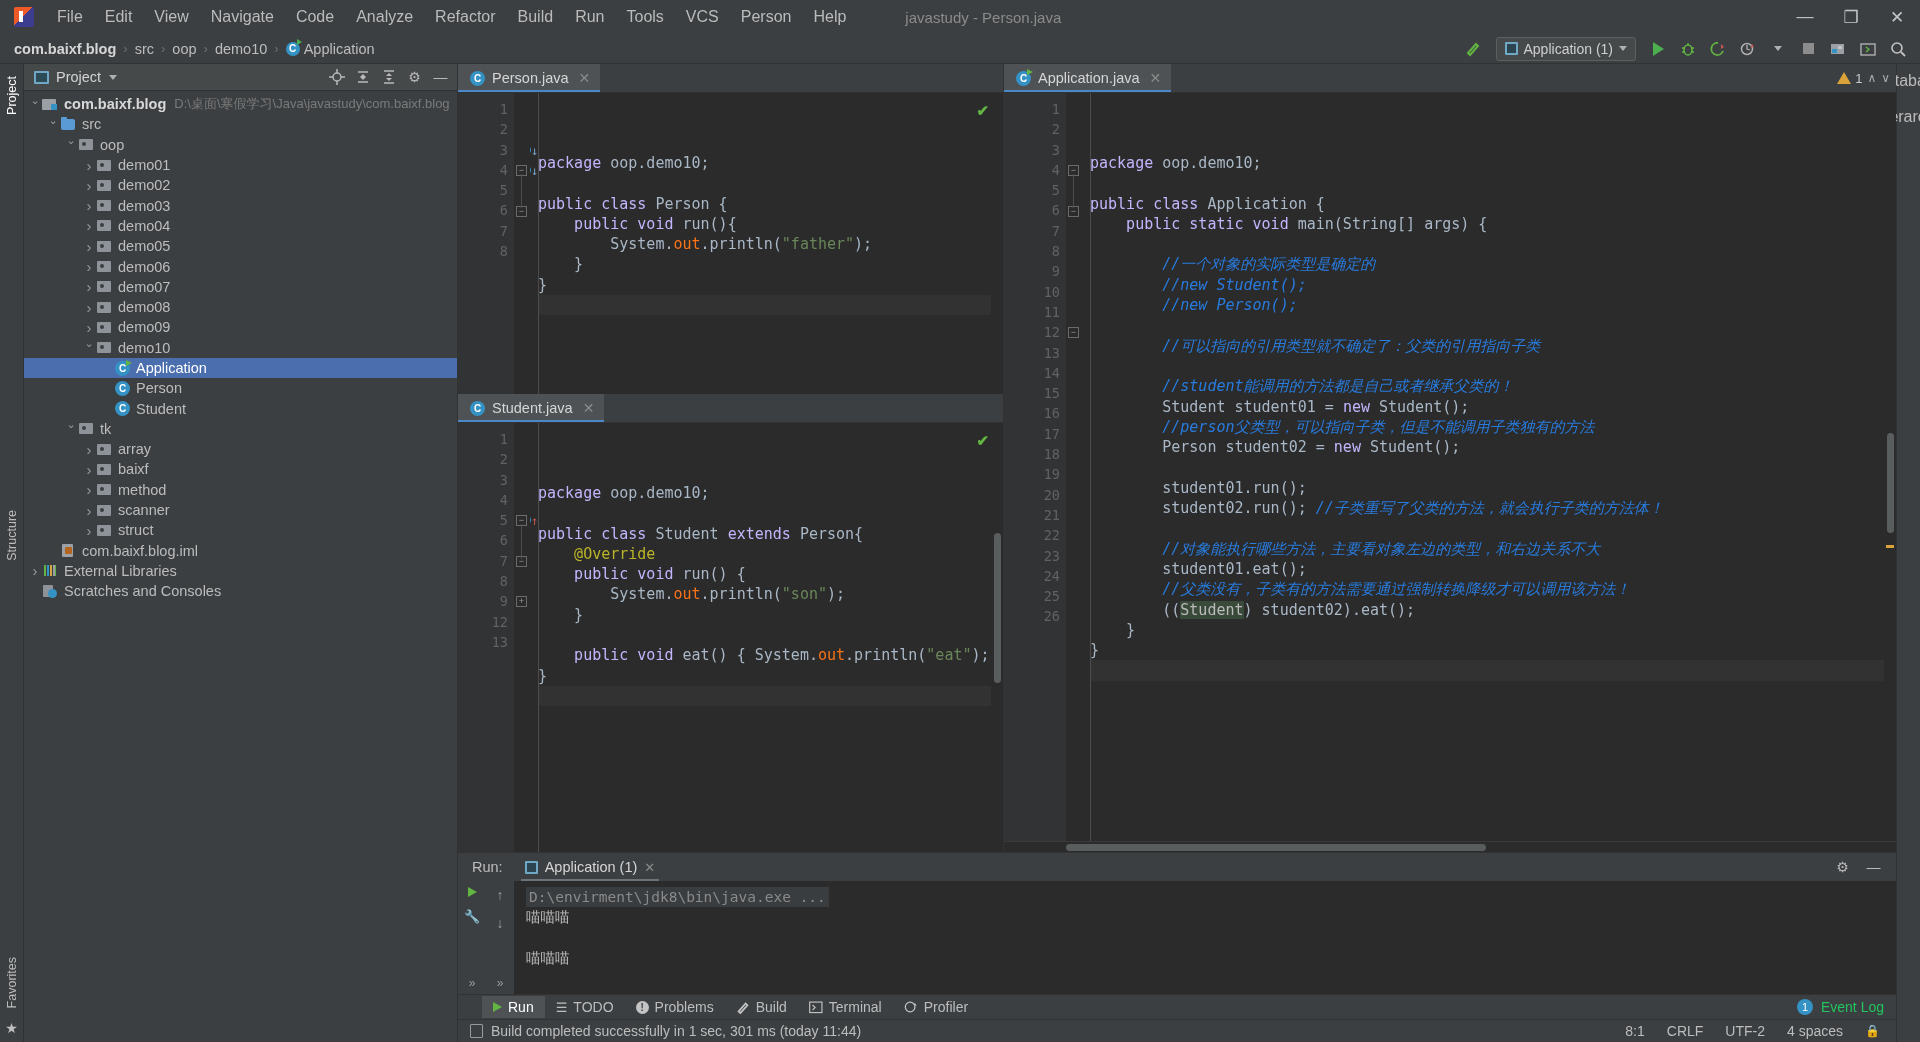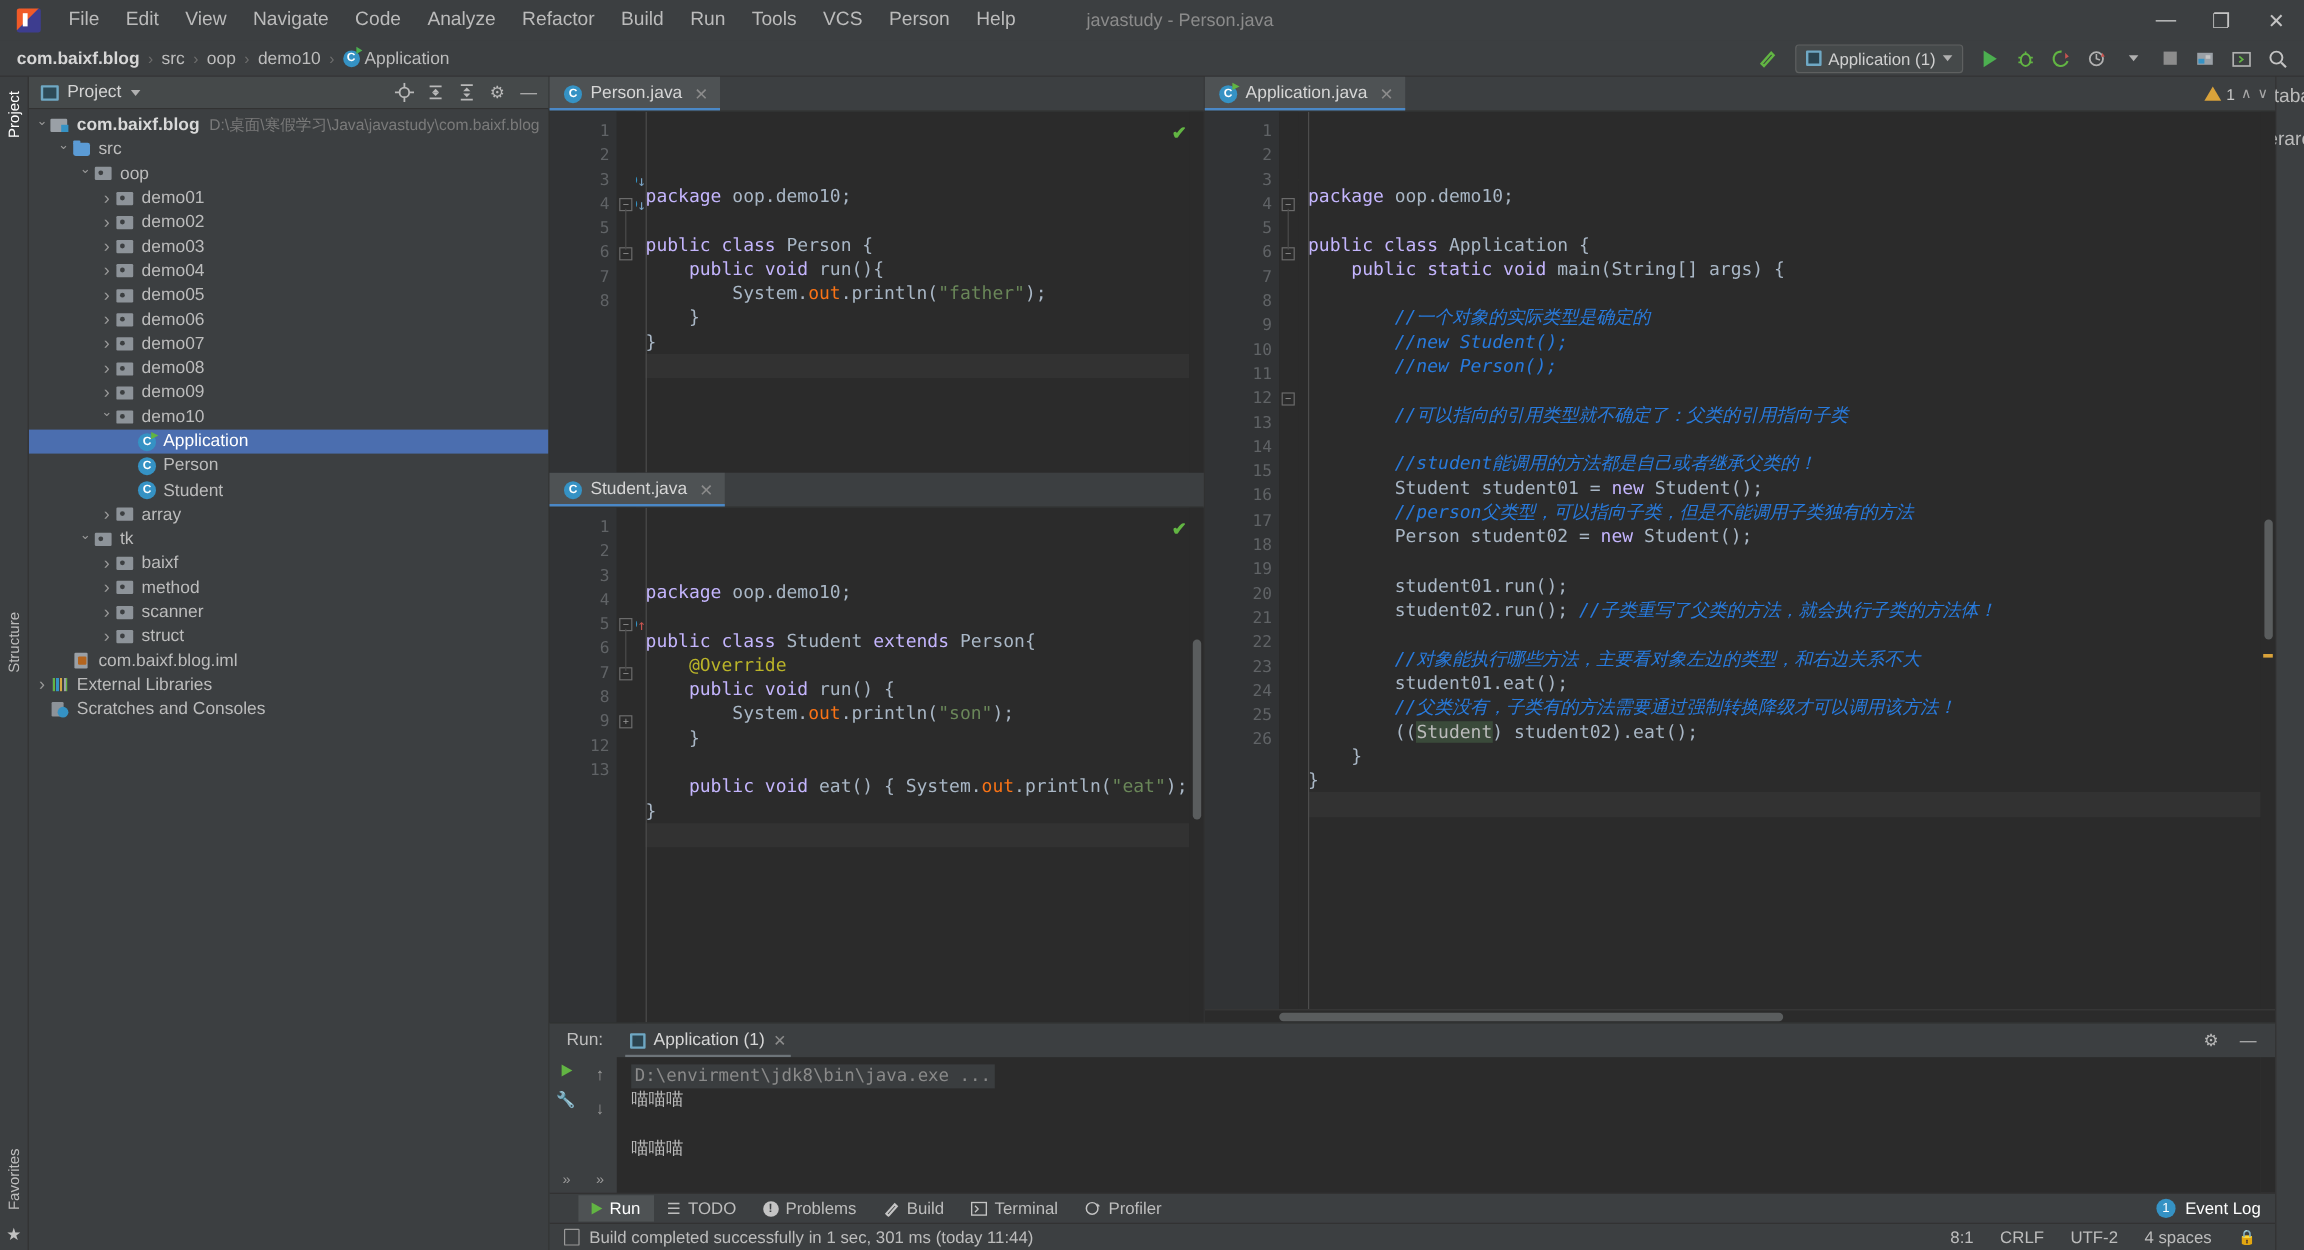--- a/index.html
+++ b/index.html
@@ -524,30 +524,30 @@
             <span class="ico cls"></span>
             <span class="tlabel">Person</span>
           </div>
           <div class="trow">
             <span class="indent" style="width: 72px;"></span>
             <span class="arrow "></span>
             <span class="ico cls"></span>
             <span class="tlabel">Student</span>
           </div>
           <div class="trow">
-            <span class="indent" style="width: 54px;"></span>
-            <span class="arrow right"></span>
-            <span class="ico pkg"></span>
-            <span class="tlabel">array</span>
-          </div>
-          <div class="trow">
             <span class="indent" style="width: 36px;"></span>
             <span class="arrow down"></span>
             <span class="ico pkg"></span>
             <span class="tlabel">tk</span>
+          </div>
+          <div class="trow">
+            <span class="indent" style="width: 54px;"></span>
+            <span class="arrow right"></span>
+            <span class="ico pkg"></span>
+            <span class="tlabel">array</span>
           </div>
           <div class="trow">
             <span class="indent" style="width: 54px;"></span>
             <span class="arrow right"></span>
             <span class="ico pkg"></span>
             <span class="tlabel">baixf</span>
           </div>
           <div class="trow">
             <span class="indent" style="width: 54px;"></span>
             <span class="arrow right"></span>
@@ -794,21 +794,21 @@
         </div>
         <div class="bb-item">
           <svg width="14" height="14" viewBox="0 0 16 16">
               <circle cx="7" cy="8" r="5.5" fill="none" stroke="#c4c4c4" stroke-width="1.4"></circle>
               <path d="M12 3l2.5 3-3 .5z" fill="#c4c4c4"></path>
             </svg>
           <span>Profiler</span>
         </div>
         <div class="bb-right">
           <span class="badge-num">1</span>
-          <span style="font-size:14px;color:#ffffff;">Event Log</span>
+          <span style="font-size:14px;color:#22c55e;">Event Log</span>
         </div>
       </div>
 
       <div class="statusbar">
         <span class="mini-ico"></span>
         <span>Build completed successfully in 1 sec, 301 ms (today 11:44)</span>
         <div class="sb-right">
           <span>8:1</span>
           <span>CRLF</span>
           <span>UTF-2</span>

